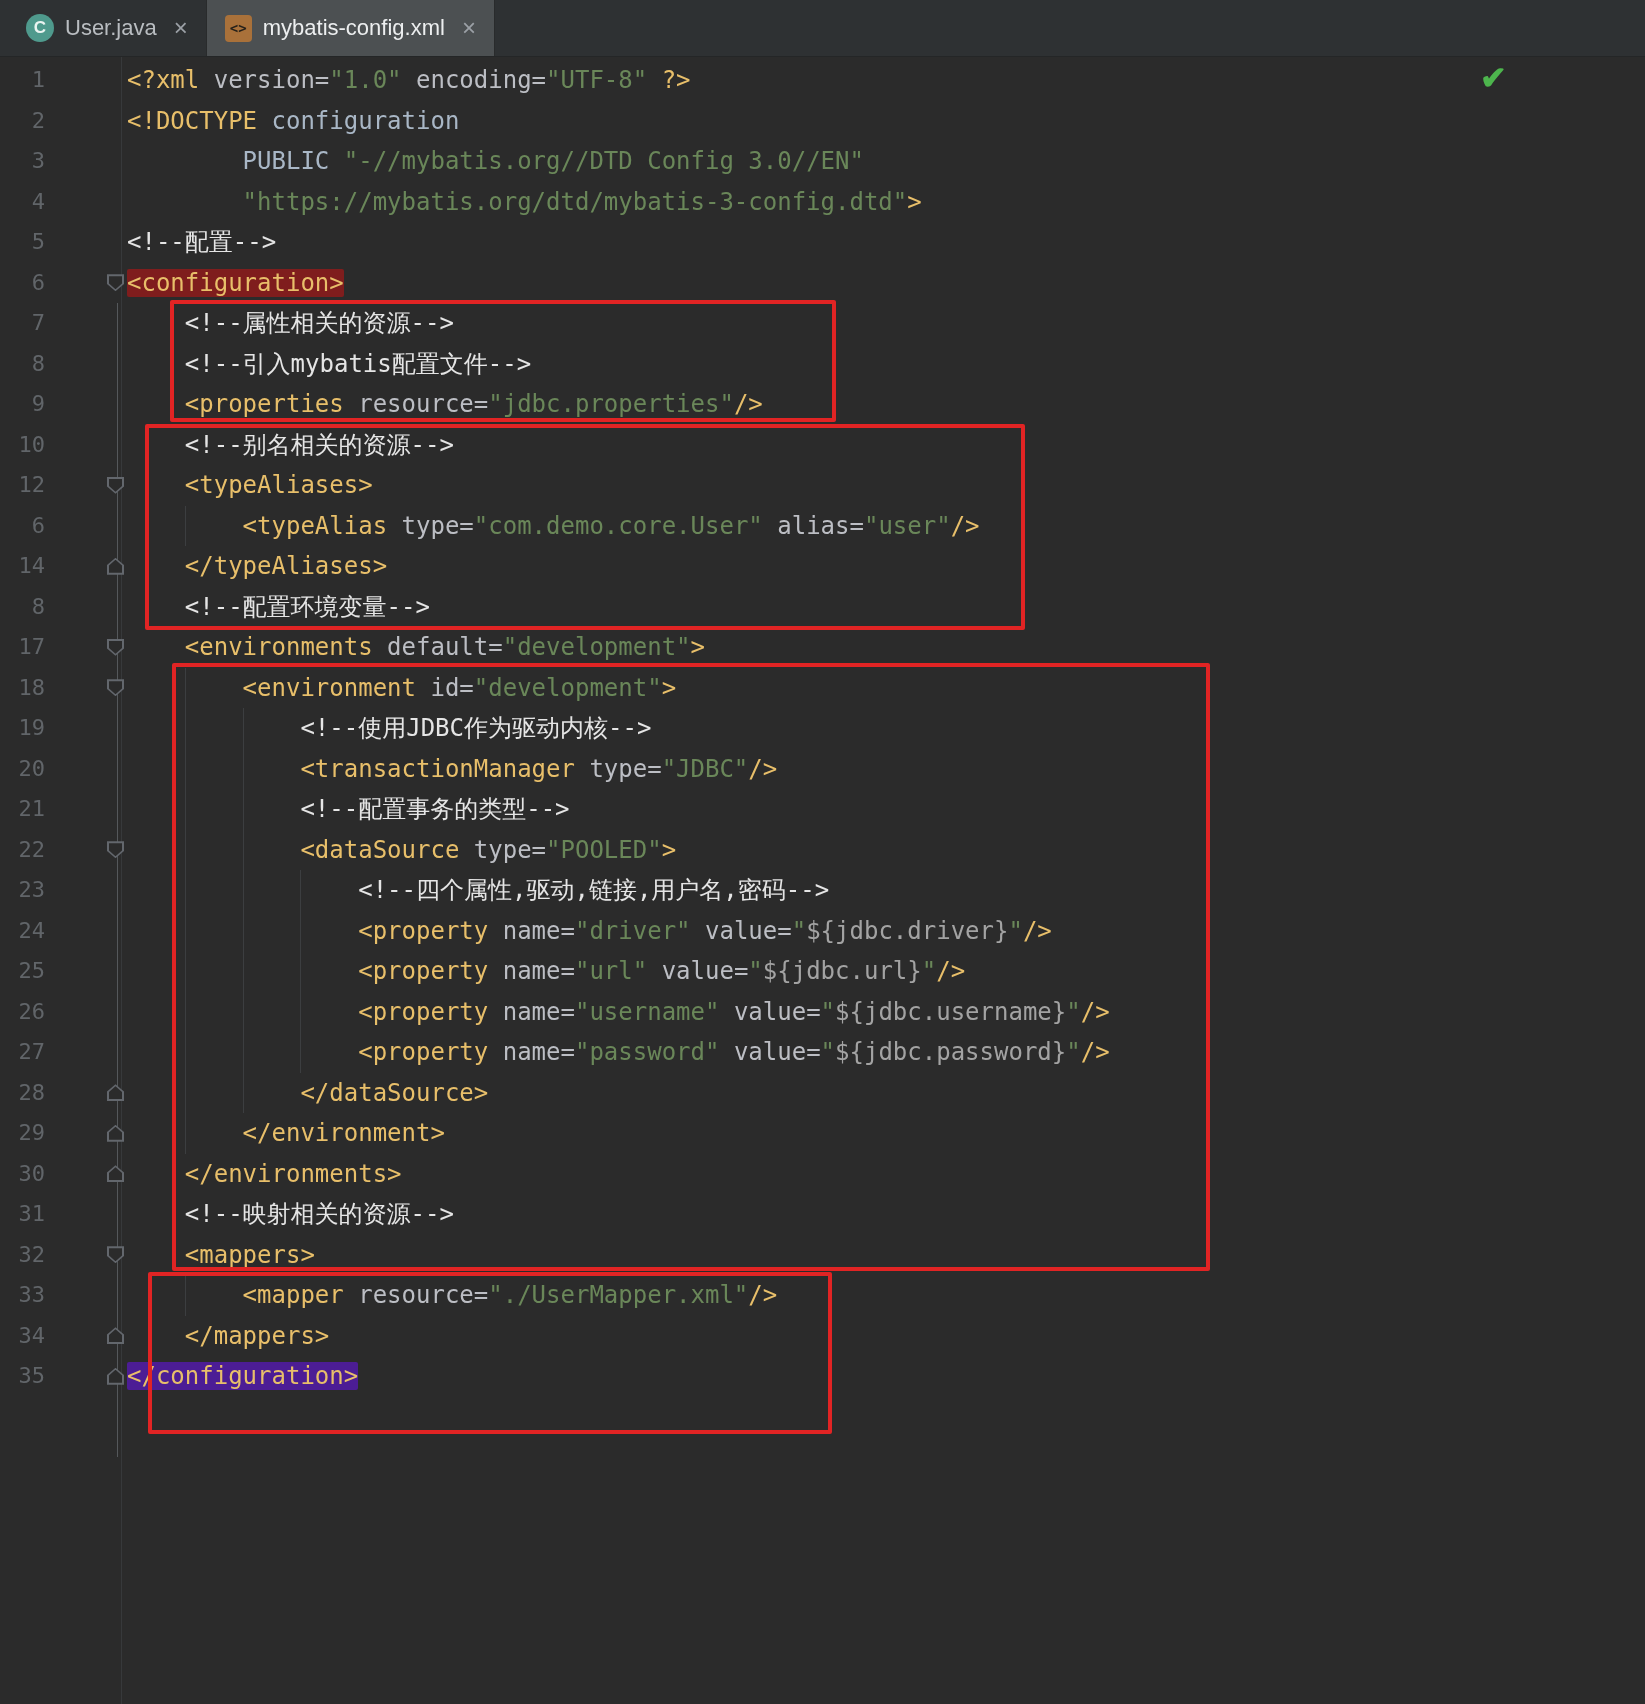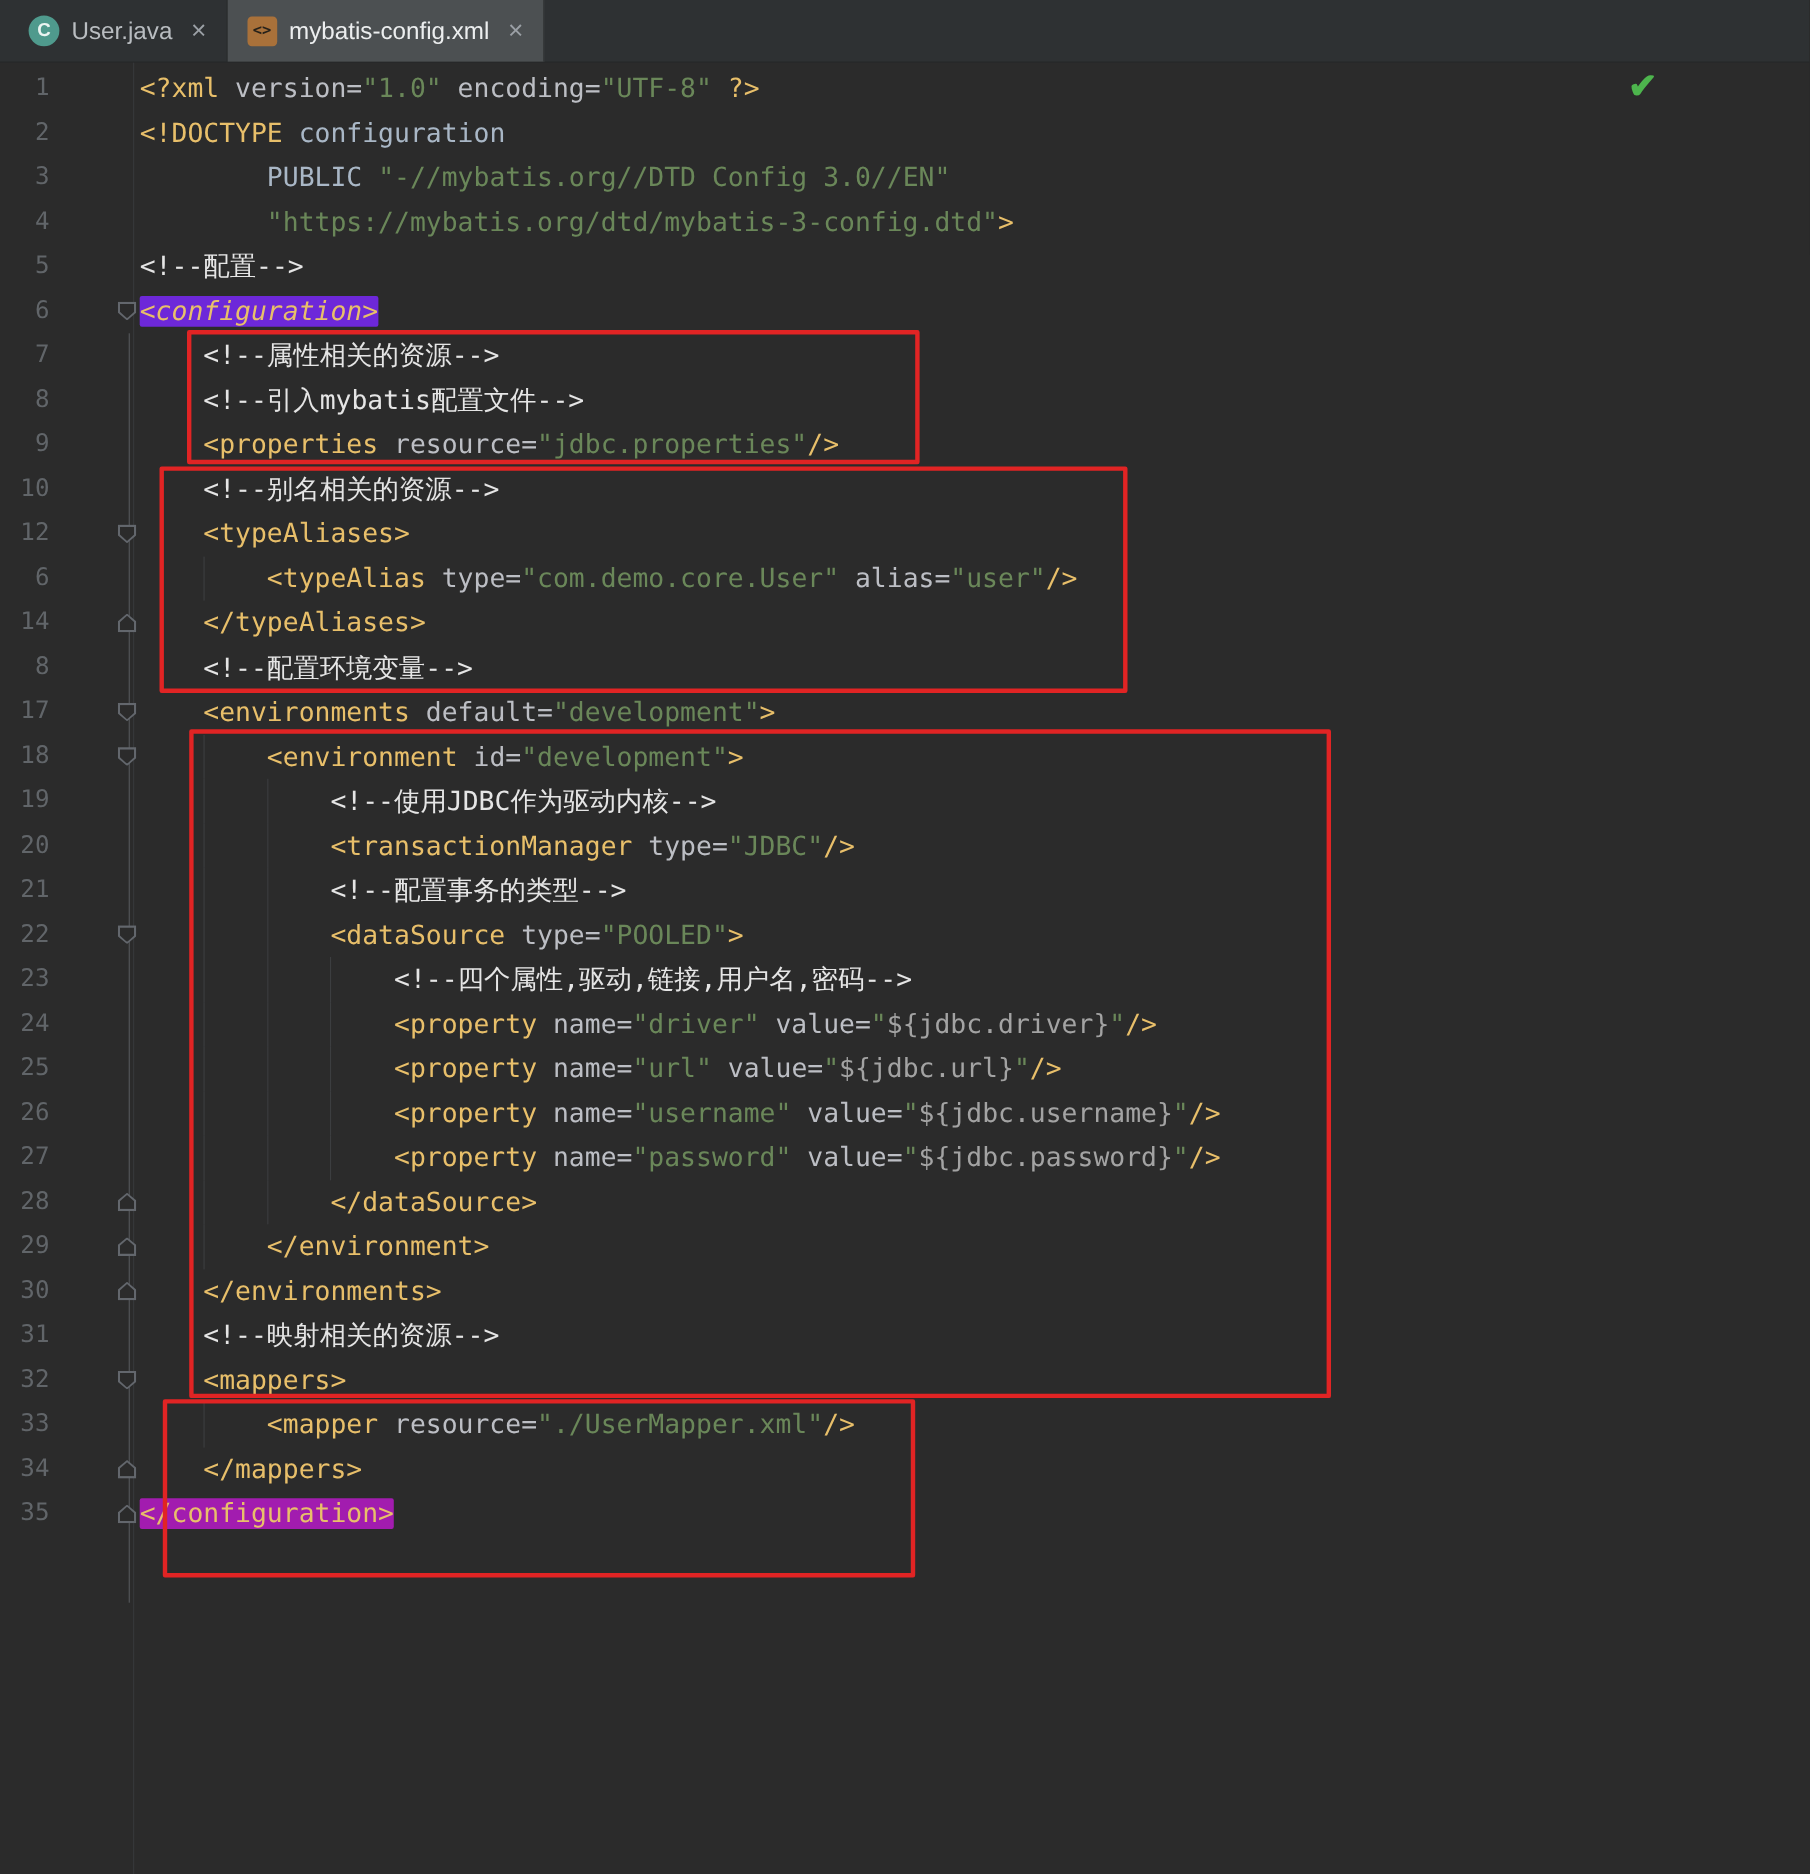--- a/index.html
+++ b/index.html
@@ -94,21 +94,21 @@
           <span class="code"><span class="tk-com">&lt;!--配置--&gt;</span></span>
         </div>
         <div class="line">
           <span class="ln">6</span>
           <span class="foldcol">
             <span class="fold start">
               <span class="o"></span>
               <span class="i"></span>
             </span>
           </span>
-          <span class="code"><span class="mark" style="background: #6d28d9; font-style: italic;"><span class="tk-tag">&lt;configuration&gt;</span></span></span>
+          <span class="code"><span class="mark" style="background: #7f1d1d;"><span class="tk-tag">&lt;configuration&gt;</span></span></span>
         </div>
         <div class="line">
           <span class="ln">7</span>
           <span class="foldcol"></span>
           <span class="code"><span class="tk-com">    &lt;!--属性相关的资源--&gt;</span></span>
         </div>
         <div class="line">
           <span class="ln">8</span>
           <span class="foldcol"></span>
           <span class="code"><span class="tk-com">    &lt;!--引入mybatis配置文件--&gt;</span></span>
@@ -284,21 +284,21 @@
           <span class="code"><span class="tk-tag">    &lt;/mappers&gt;</span></span>
         </div>
         <div class="line">
           <span class="ln">35</span>
           <span class="foldcol">
             <span class="fold end">
               <span class="o"></span>
               <span class="i"></span>
             </span>
           </span>
-          <span class="code"><span class="mark" style="background: #a21caf; text-align: right;"><span class="tk-tag">&lt;/configuration&gt;</span></span></span>
+          <span class="code"><span class="mark" style="background: #4c1d95; text-align: right;"><span class="tk-tag">&lt;/configuration&gt;</span></span></span>
         </div>
       </div>
     <div class="check" style="color: rgb(77, 181, 77);">✔</div>
   <div class="anno" style="left: 170px; top: 243px; width: 666px; height: 122px; border-color: rgb(225, 36, 36);"></div>
       <div class="anno" style="left: 145px; top: 367px; width: 880px; height: 206px; border-color: rgb(225, 36, 36);"></div>
       <div class="anno" style="left: 172px; top: 606px; width: 1038px; height: 608px; border-color: rgb(225, 36, 36);"></div>
       <div class="anno" style="left: 148px; top: 1215px; width: 684px; height: 162px; border-color: rgb(225, 36, 36);"></div>
     </div>
 </div>
 

